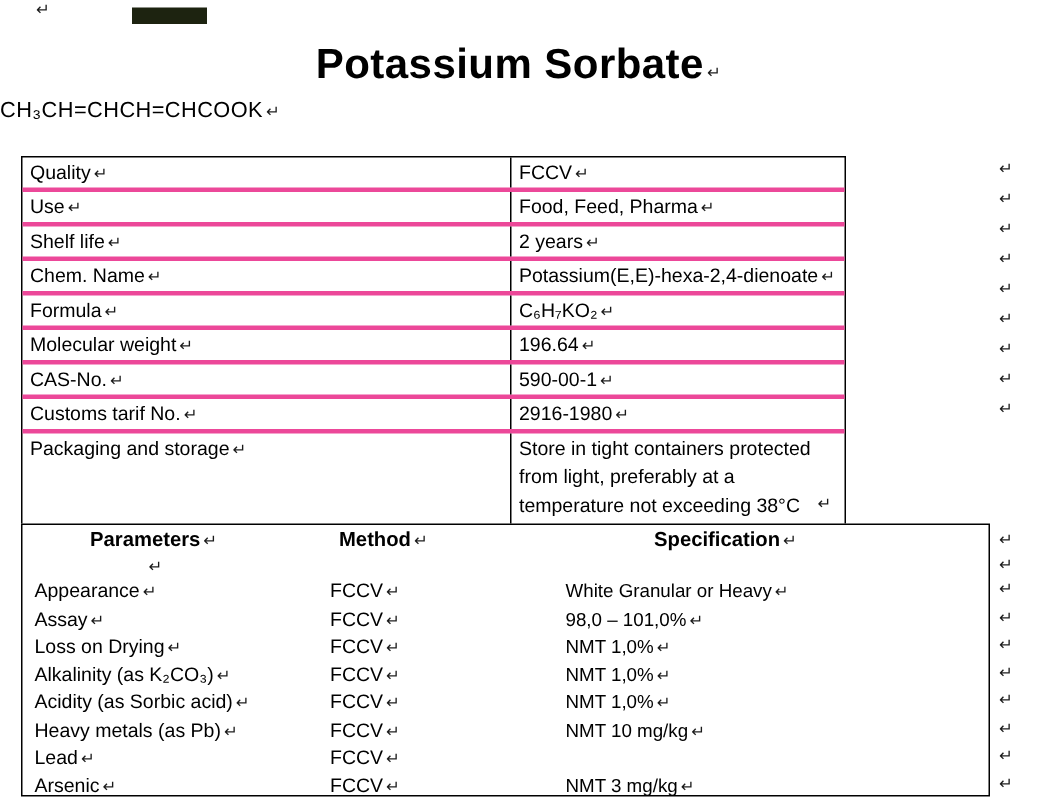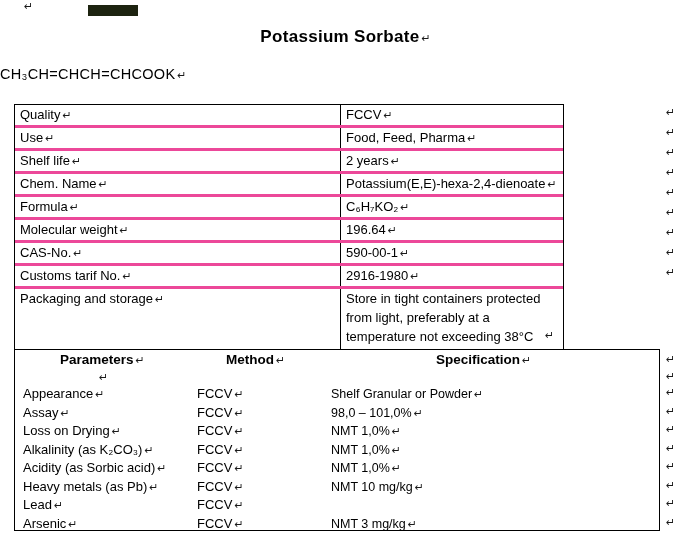--- a/index.html
+++ b/index.html
@@ -15,37 +15,37 @@
   .mk {
     font-family:"DejaVu Sans",sans-serif;
     font-weight:400;
     font-size:11px;
     color:#1a1a1a;
     margin-left:2px;
   }
   .top-bar { position:absolute; left:88px; top:5px; width:50px; height:11px; background:#1d2310; }
   .tl-mark { position:absolute; left:22px; top:0; }
   .title-line { position:absolute; left:0; top:27px; width:100%; text-align:center; }
-  .title { font-size:17px; font-weight:700; letter-spacing:.3px; }
+  .title { font-size:28px; font-weight:700; letter-spacing:.3px; }
   .formula-line { position:absolute; left:0; top:66px; width:100%; text-align:left; font-size:14.5px; letter-spacing:.3px; }
 
   .t1 { position:absolute; left:14px; top:104px; width:550px; border:1px solid #000; background:#fff; }
   .t1-row { display:grid; grid-template-columns:326px 1fr; }
   .t1-row + .t1-row { border-top:3px solid #ec4899; }
   .t1c { padding:0 4px 0 5px; line-height:19px; min-height:19px; }
   .t1l { border-right:1px solid #000; }
   .wrapval { display:inline-block; max-width:296px; vertical-align:top; }
 
   .t2 { position:absolute; left:14px; top:349px; width:646px; height:182px; border:1px solid #000; overflow:hidden; background:#fff; }
   .t2-head { position:relative; height:19px; margin-top:2px; font-weight:700; font-size:13.5px; }
   .t2-head .hh { position:absolute; top:0; white-space:nowrap; }
   .t2-head .mk { font-weight:400; }
   .t2-blank { position:relative; height:14px; }
   .t2-blank .mk { position:absolute; left:82px; top:0; }
-  .t2-row { display:grid; grid-template-columns:174px 134px 1fr; padding-left:8px; line-height:18.5px; height:18.5px; }
+  .t2-row { display:grid; grid-template-columns:174px 134px 1fr; padding-left:8px; line-height:18.5px; height:18.5px;gap:23px; }
   .t2s { font-size:12.5px; }
 
   .em { position:absolute; left:664px; }
   .between-mark { position:absolute; left:543px; top:329px; }
 </style>
 </head>
 <body>
 
 <div>
 
@@ -116,21 +116,21 @@
       <span class="hh" style="left:45px"><span>Parameters</span><span class="mk">↵</span></span>
       <span class="hh" style="left:211px"><span>Method</span><span class="mk">↵</span></span>
       <span class="hh" style="left:421px"><span>Specification</span><span class="mk">↵</span></span>
     </div>
     <div class="t2-blank">
       <span class="mk">↵</span>
     </div>
     <div class="t2-row">
       <div><span>Appearance</span><span class="mk">↵</span></div>
       <div><span>FCCV</span><span class="mk">↵</span></div>
-      <div class="t2s"><span>Shelf Granular or Powder</span><span class="mk">↵</span></div>
+      <div class="t2s"><span>White Granular or Heavy</span><span class="mk">↵</span></div>
     </div>
     <div class="t2-row">
       <div><span>Assay</span><span class="mk">↵</span></div>
       <div><span>FCCV</span><span class="mk">↵</span></div>
       <div class="t2s"><span>98,0 – 101,0%</span><span class="mk">↵</span></div>
     </div>
     <div class="t2-row">
       <div><span>Loss on Drying</span><span class="mk">↵</span></div>
       <div><span>FCCV</span><span class="mk">↵</span></div>
       <div class="t2s"><span>NMT 1,0%</span><span class="mk">↵</span></div>

